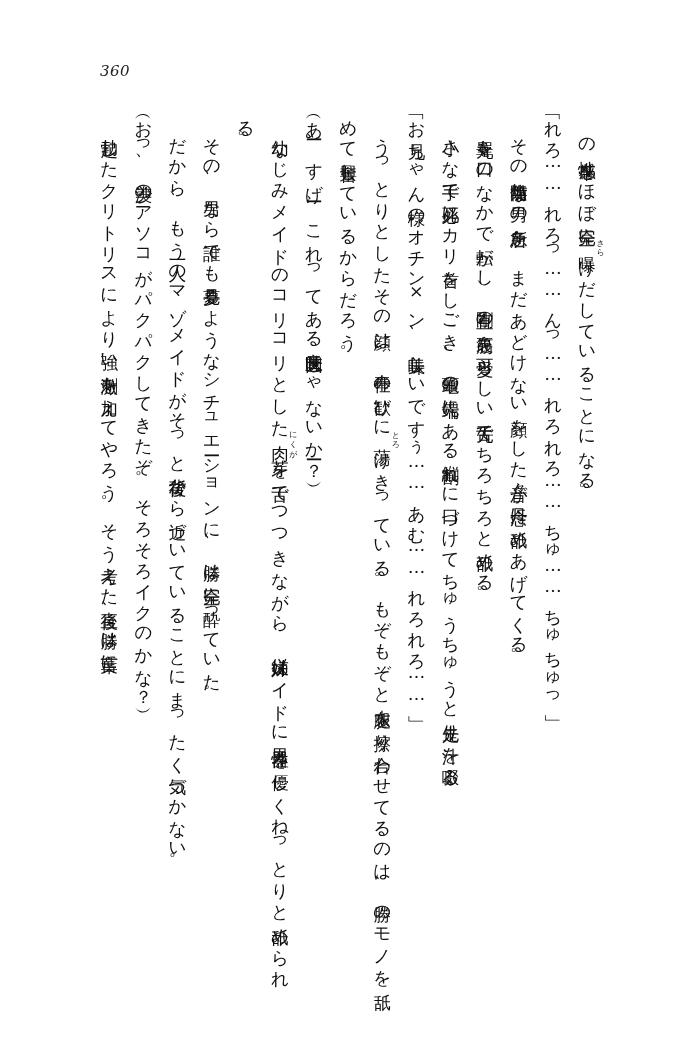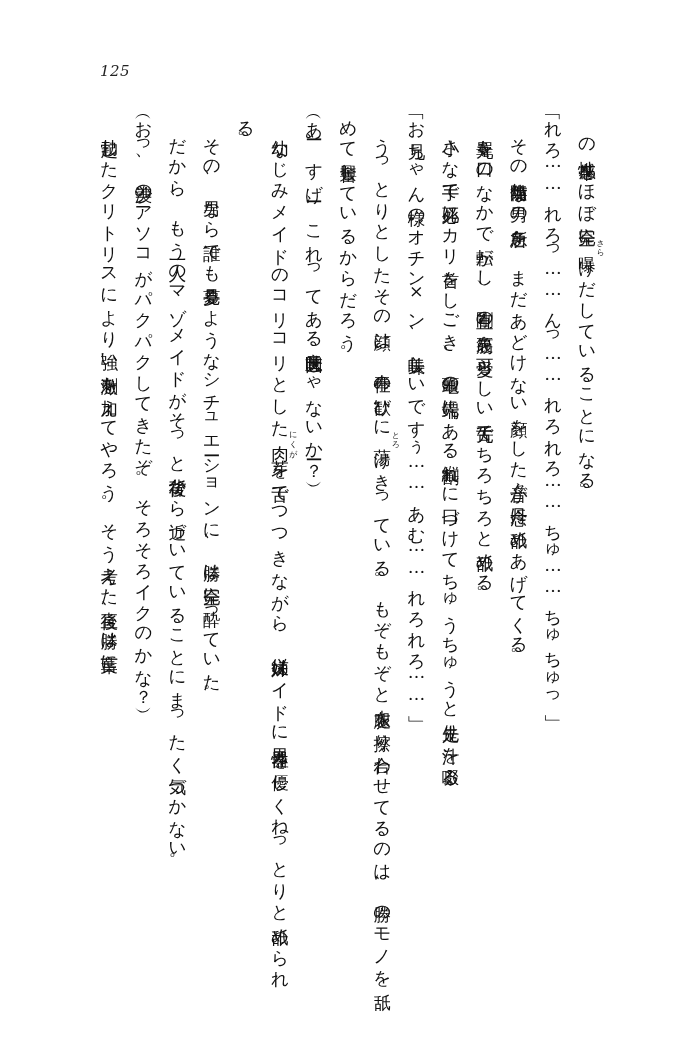--- a/index.html
+++ b/index.html
@@ -55,21 +55,21 @@
     font-size: 8px;
     letter-spacing: 0;
     line-height: 1;
   }
 </style>
 </head>
 <body>
 
 <div class="page">
 
-  <div class="page-number">125</div>
+  <div class="page-number">360</div>
 
   <div class="body-text">
     <p class="indent">の性感帯をほぼ完全に<ruby>曝<rt>さら</rt></ruby>けだしていることになる。</p>
     <p>「れろ……れろっ……んっ……れろれろ……ちゅ……ちゅちゅっ」</p>
     <p class="indent">その無防備な男の急所を、まだあどけない顔をした音々が丹念に舐めあげてくる。</p>
     <p class="indent">睾丸を口のなかで転がし、剛直の裏筋を可愛らしい舌先でちろちろと舐める。</p>
     <p class="indent">小さな手で必死にカリ首をしごき、亀頭の先端にある縦割れに口づけてちゅうちゅうと先走り汁を啜る。</p>
     <p>「お兄ちゃん様のオチン×ン、美味しいですぅ……あむ……れろれろ……」</p>
     <p class="indent">うっとりとしたその顔は、奉仕の歓びに<ruby>蕩<rt>とろ</rt></ruby>けきっている。もぞもぞと太腿を擦り合わせてるのは、勝のモノを舐めて興奮しているからだろう。</p>
     <p>（あー、すげー、これってある意味天国じゃないかー？）</p>

